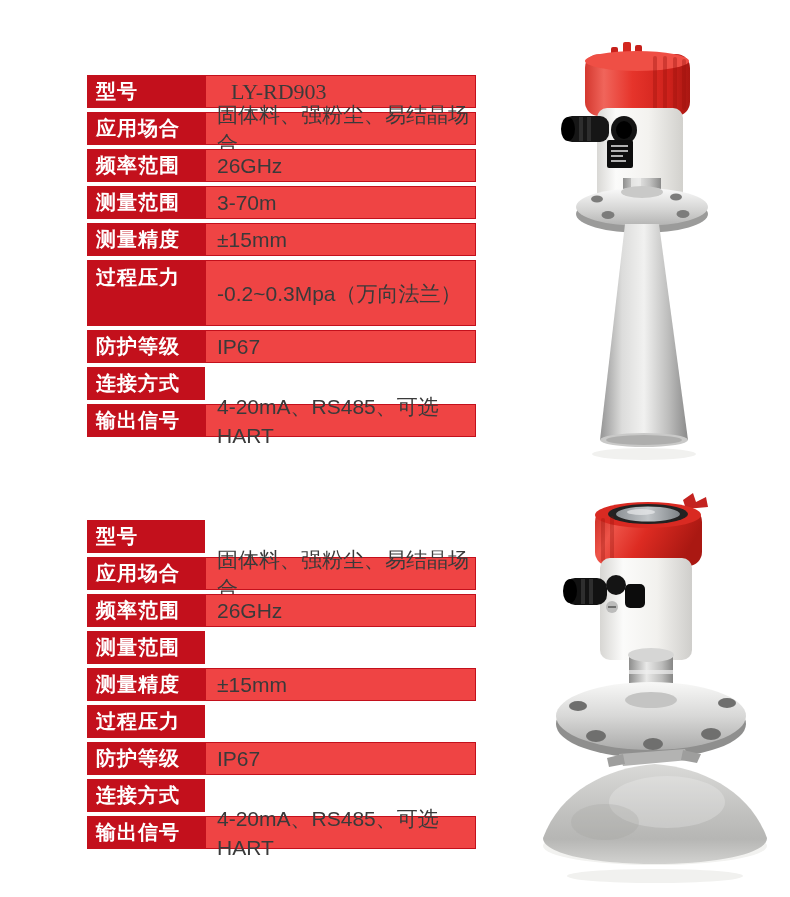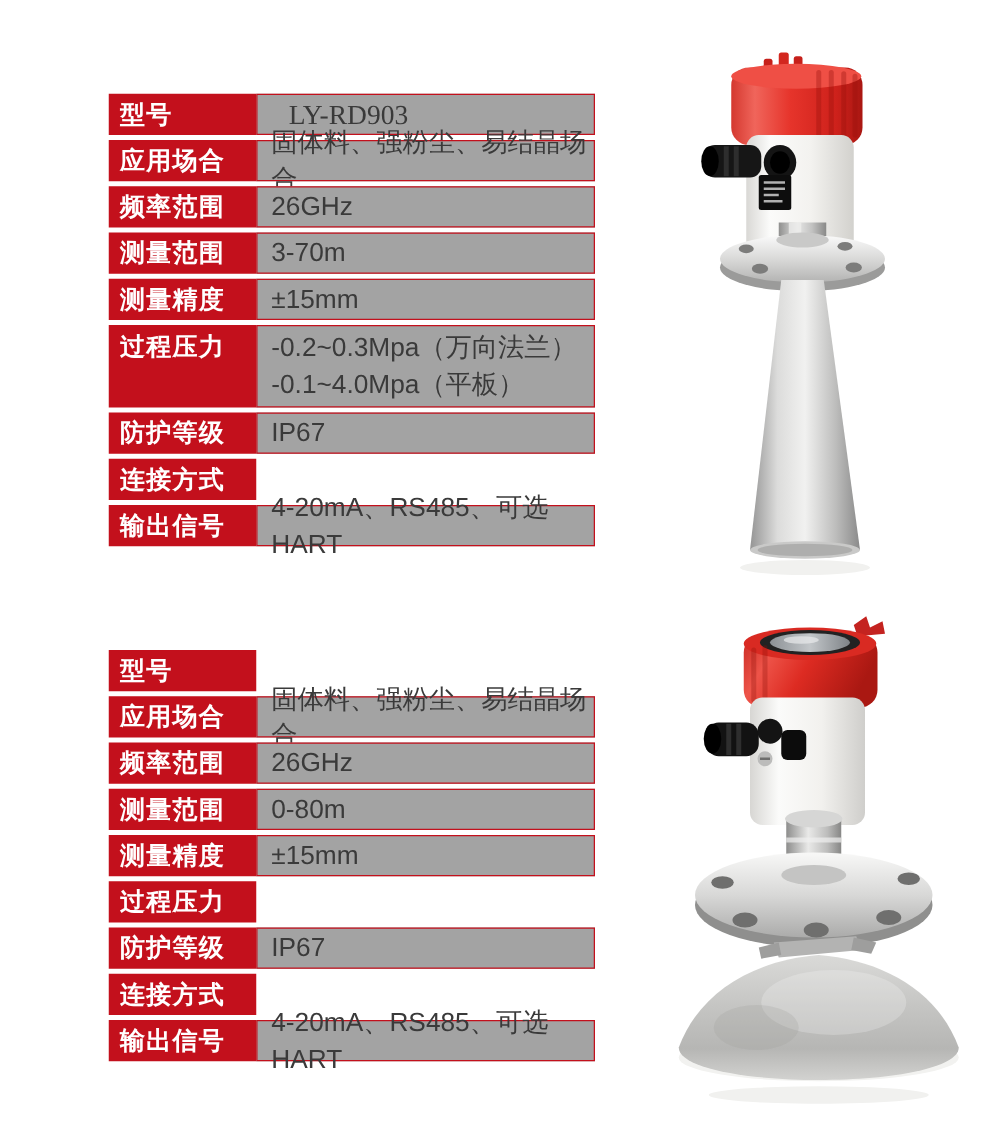--- a/index.html
+++ b/index.html
@@ -19,21 +19,21 @@
   .spec-row{display:flex;margin-bottom:4px;height:33px;padding-left:40px;}
   .spec-row.tall{height:66px;}
   .spec-label{
     width:118px;flex:0 0 118px;box-sizing:border-box;
     background:var(--red);color:var(--label-text);
     font-weight:bold;font-size:20px;letter-spacing:1px;
     display:flex;align-items:center;padding-left:9px;
   }
   .tall .spec-label{align-items:flex-start;padding-top:4px;}
   .spec-value{
-    flex:1;box-sizing:border-box;background:#a3a3a3;
+    flex:1;box-sizing:border-box;background:#ef4444;
     border:1.5px solid var(--red);
     color:var(--value-text);font-size:21px;
     display:flex;flex-direction:column;justify-content:center;
     padding-left:11px;line-height:29px;
   }
   .spec-value.model{
     font-family:"Liberation Serif","DejaVu Serif",serif;
     font-size:22px;padding-left:25px;
   }
   .product-image{position:absolute;margin:0;padding:0;}
@@ -64,21 +64,20 @@
           <div class="spec-value">3-70m</div>
         </div>
         <div class="spec-row">
           <div class="spec-label">测量精度</div>
           <div class="spec-value">±15mm</div>
         </div>
         <div class="spec-row tall">
           <div class="spec-label">过程压力</div>
           <div class="spec-value">
             <div>-0.2~0.3Mpa（万向法兰）</div>
-            <div>-0.1~4.0Mpa（平板）</div>
           </div>
         </div>
         <div class="spec-row">
           <div class="spec-label">防护等级</div>
           <div class="spec-value">IP67</div>
         </div>
         <div class="spec-row">
           <div class="spec-label">连接方式</div>
         </div>
         <div class="spec-row">
@@ -192,21 +191,20 @@
         <div class="spec-row">
           <div class="spec-label">应用场合</div>
           <div class="spec-value">固体料、强粉尘、易结晶场合</div>
         </div>
         <div class="spec-row">
           <div class="spec-label">频率范围</div>
           <div class="spec-value">26GHz</div>
         </div>
         <div class="spec-row">
           <div class="spec-label">测量范围</div>
-          <div class="spec-value">0-80m</div>
         </div>
         <div class="spec-row">
           <div class="spec-label">测量精度</div>
           <div class="spec-value">±15mm</div>
         </div>
         <div class="spec-row">
           <div class="spec-label">过程压力</div>
         </div>
         <div class="spec-row">
           <div class="spec-label">防护等级</div>

